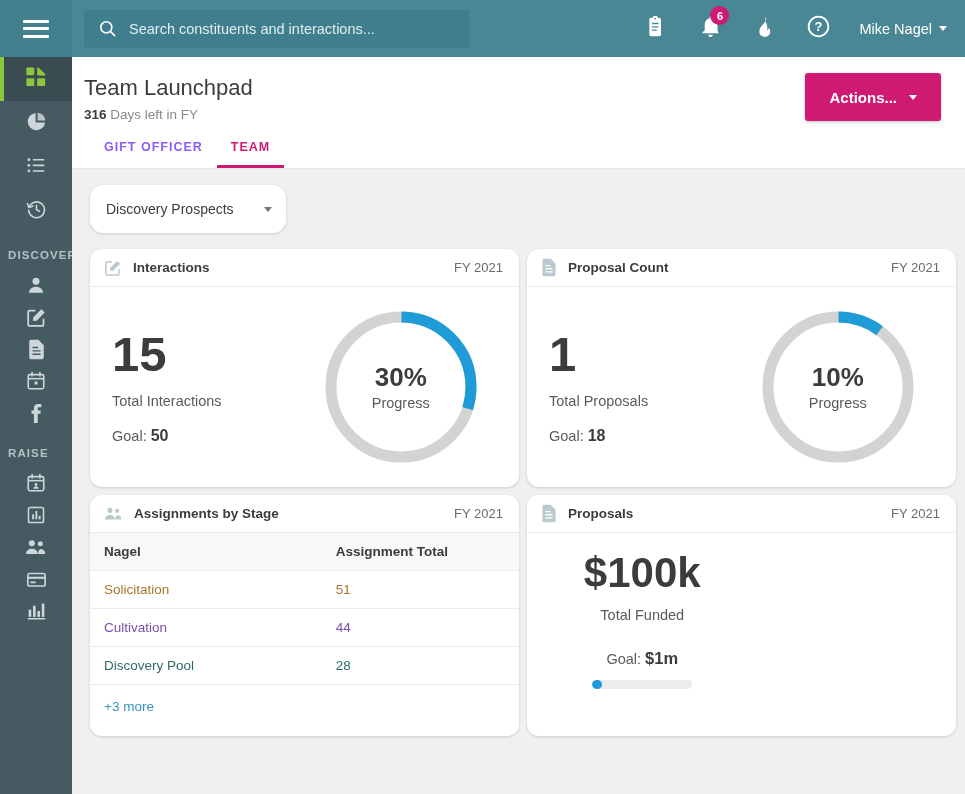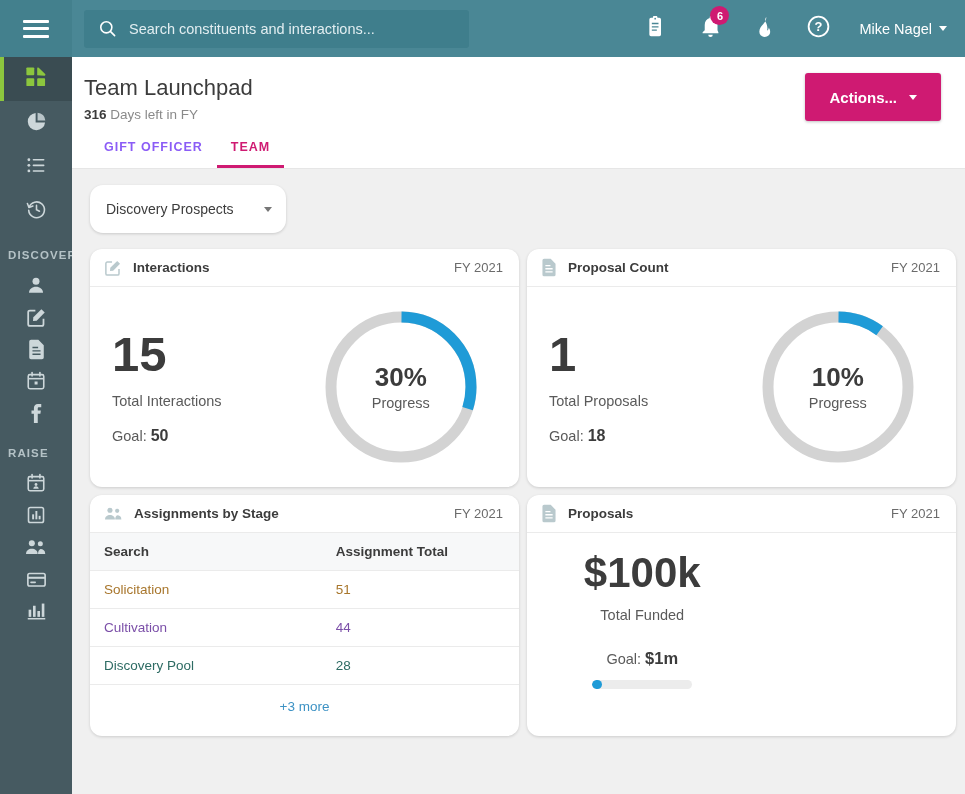--- a/index.html
+++ b/index.html
@@ -186,21 +186,21 @@
     color: #3c3c3c; font-weight: bold; padding: 11px 14px;
     border-bottom: 1px solid #ebebeb;
   }
   tbody td {
     font-size: 13.5px; padding: 11px 14px;
     border-bottom: 1px solid #ebebeb;
   }
   th.col2, td.col2 { width: 46%; }
   .more-link {
     display: block; padding: 14px 14px 22px 14px;
-    font-size: 13.5px; color: #3d92c4; cursor: pointer; text-align: center;
+    font-size: 13.5px; color: #3d92c4; cursor: pointer;
   }
 
   
   .prop-body { height: 200px; display: flex; padding: 18px 16px 0 16px; }
   .prop-col { width: 50%; text-align: center; }
   .prop-num { font-size: 42px; color: #3c3c3c; font-weight: bold; line-height: 1.05; }
   .prop-label { font-size: 14.5px; color: #5a5a5a; margin-top: 12px; }
   .prop-goal { font-size: 14.5px; color: #5a5a5a; margin-top: 26px; }
   .prop-goal b { color: #3c3c3c; font-weight: bold; font-size: 16.5px; }
   .bar-track {
@@ -536,21 +536,21 @@
                 <path d="M1 20.5c0-4 3.2-6.3 7-6.3s7 2.3 7 6.3z"></path>
                 <path d="M15.4 20.5c0-3 1.1-5.3 3-6 3 0 5.6 1.9 5.6 5.2v.8z"></path>
               </svg>
             </span>
             <span class="card-title">Assignments by Stage</span>
             <span class="card-fy">FY 2021</span>
           </div>
           <table>
             <thead>
               <tr>
-                <th>Search</th>
+                <th>Nagel</th>
                 <th class="col2">Assignment Total</th>
               </tr>
             </thead>
             <tbody id="assignments-rows">
                 <tr>
                   <td style="color: rgb(168, 118, 44);">Solicitation</td>
                   <td class="col2" style="color: rgb(168, 118, 44);">51</td>
                 </tr>
                 <tr>
                   <td style="color: rgb(123, 79, 168);">Cultivation</td>

